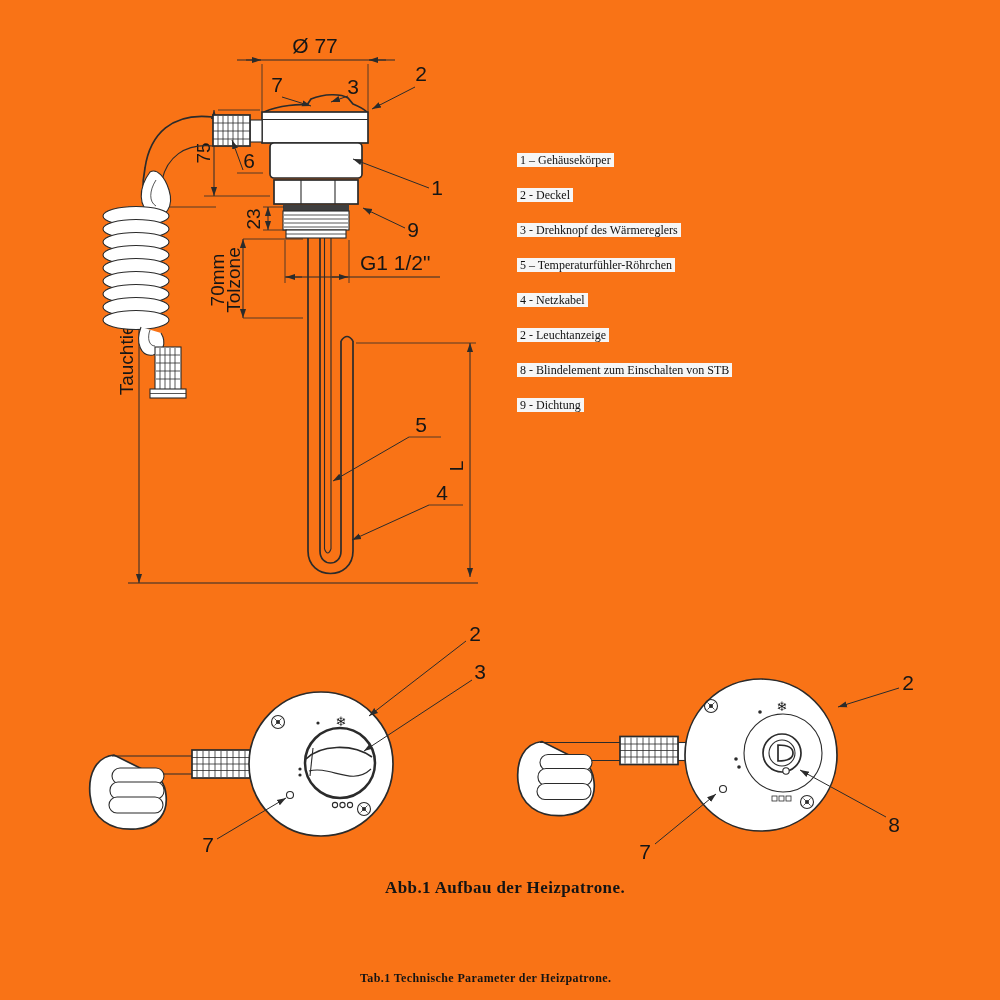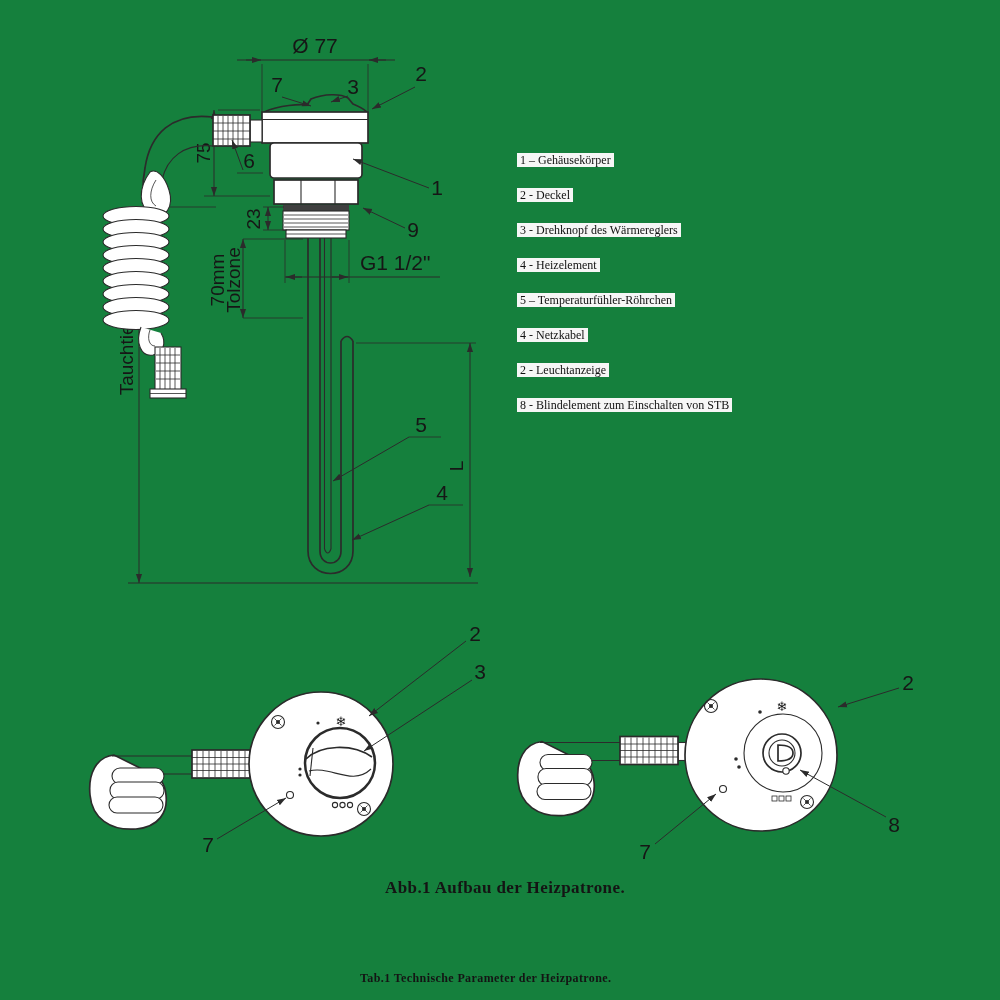--- a/index.html
+++ b/index.html
@@ -1,16 +1,16 @@
 <!DOCTYPE html>
 <html><head>
 <meta charset="utf-8">
 <style>
   html,body{margin:0;padding:0;background:#fff;}
-  .page{position:relative;width:1000px;height:1000px;background:#15803d;overflow:hidden;
+  .page{position:relative;width:1000px;height:1000px;background:#f97316;overflow:hidden;
         font-family:"Liberation Serif",serif;color:#141414;}
   .art{position:absolute;left:0;top:0;}
   
   .ln{stroke:#2b2b2b;fill:none;stroke-width:1.1;}
   .ln2{stroke:#2b2b2b;fill:none;stroke-width:1.7;}
   .ln3{stroke:#2b2b2b;fill:none;stroke-width:2.5;}
   .thin{stroke:#2b2b2b;fill:none;stroke-width:.8;}
   .dimln{stroke:#2b2b2b;fill:none;stroke-width:1;}
   .wfill{fill:#ffffff;}
   .dark{fill:#3f3f3f;stroke:none;}
@@ -329,22 +329,22 @@
 
     <line class="dimln" x1="655" y1="844" x2="716" y2="794" marker-end="url(#arr)"></line>
     <text class="co" x="645" y="859" text-anchor="middle">7</text>
   </g>
 </svg>
 
   <div class="legend">
     <div class="legend-item"><span>1 – Gehäusekörper</span></div>
     <div class="legend-item"><span>2 - Deckel</span></div>
     <div class="legend-item"><span>3 - Drehknopf des Wärmereglers</span></div>
-    <div class="legend-item"><span>4 - Heizelement</span></div>
     <div class="legend-item"><span>5 – Temperaturfühler-Röhrchen</span></div>
     <div class="legend-item"><span>4 - Netzkabel</span></div>
     <div class="legend-item"><span>2 - Leuchtanzeige</span></div>
     <div class="legend-item"><span>8 - Blindelement zum Einschalten von STB</span></div>
+    <div class="legend-item"><span>9 - Dichtung</span></div>
   </div>
 
   <div class="caption-abb">Abb.1 Aufbau der Heizpatrone.</div>
   <div class="caption-tab">Tab.1 Technische Parameter der Heizpatrone.</div>
 </div>
 
 </body></html>

